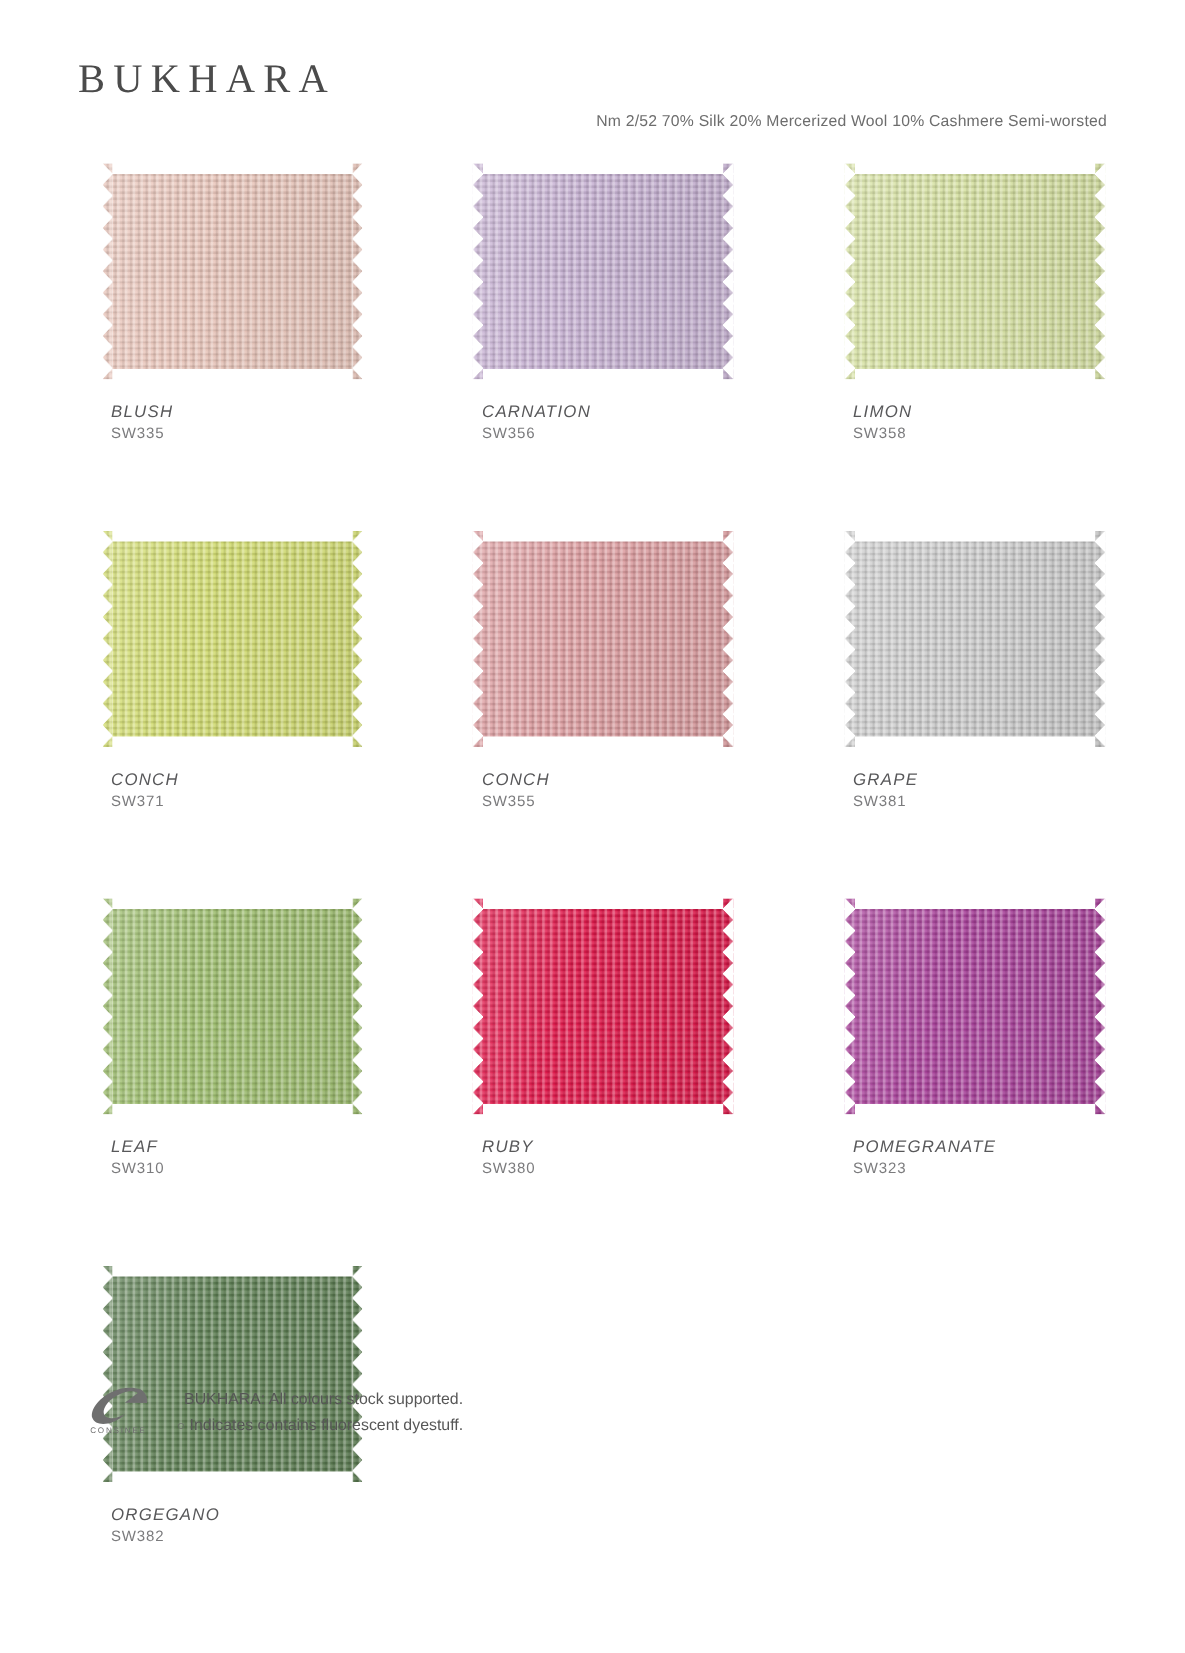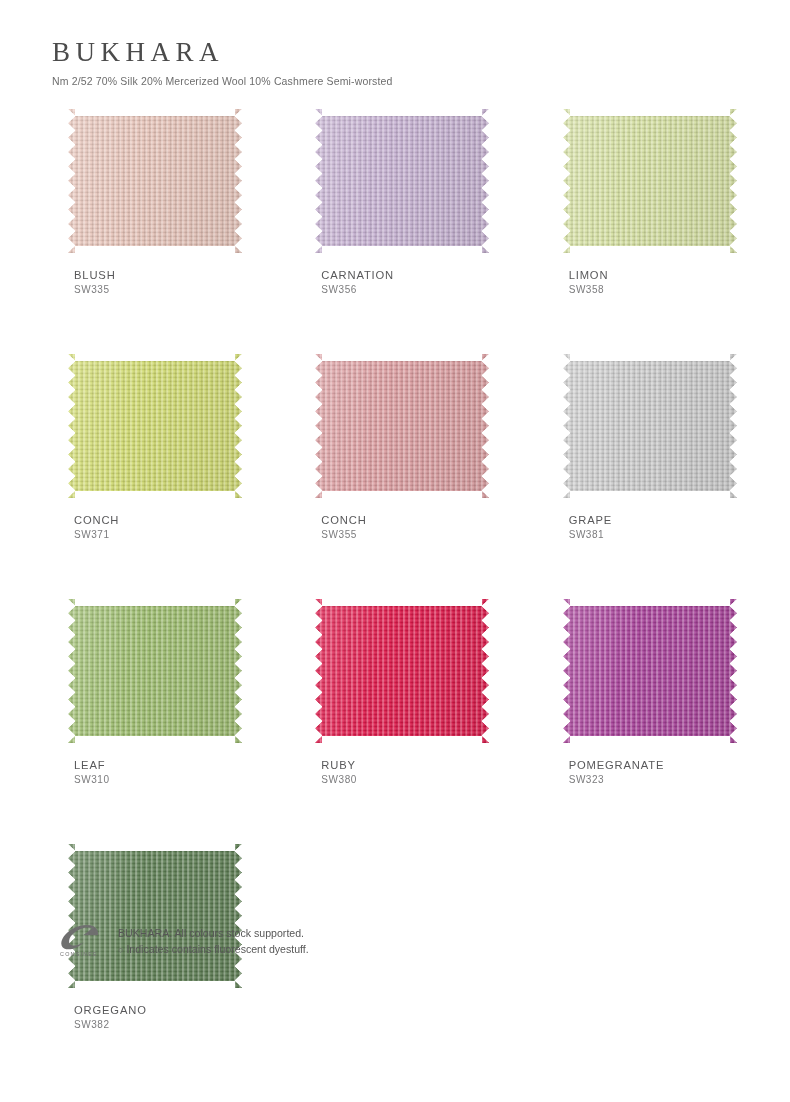--- a/index.html
+++ b/index.html
@@ -37,20 +37,21 @@
     font-weight: 400;
     line-height: 1.05;
     margin: 0;
   }
   .subtitle {
     font-size: 10.5px;
     color: #6d6d6d;
     letter-spacing: 0.15px;
     margin-top: 9px;
     line-height: 1.2;
+    text-align: right;
   }
 
   
   .swatch-grid {
     margin-top: 21px;
     display: grid;
     grid-template-columns: repeat(3, 1fr);
     grid-auto-rows: 245px;
     column-gap: 56px;
     row-gap: 0px;
@@ -141,20 +142,21 @@
       linear-gradient(105deg, rgba(255,255,255,0.16) 0%, rgba(255,255,255,0.0) 38%,
                       rgba(0,0,0,0.03) 72%, rgba(0,0,0,0.06) 100%);
   }
 
   .swatch-name {
     margin-top: 16px;
     margin-left: 22px;
     font-size: 11.2px;
     letter-spacing: 0.85px;
     color: #58585a;
+    font-style: italic;
   }
   .swatch-code {
     margin-top: 3px;
     margin-left: 22px;
     font-size: 10px;
     letter-spacing: 0.55px;
     color: #7b7b7d;
   }
 
   
@@ -175,20 +177,21 @@
   .logo svg { display: block; }
   .logo-word {
     font-size: 5.4px;
     letter-spacing: 1.2px;
     color: #6e6e6e;
     text-align: center;
     margin-top: 1px;
   }
   .footer-text {
     padding-top: 3px;
+    text-align: right;
   }
   .footer-line {
     font-size: 10.6px;
     color: #575757;
     line-height: 1.55;
   }
   .footer-line .bullet {
     font-size: 9px;
     color: #666;
   }

